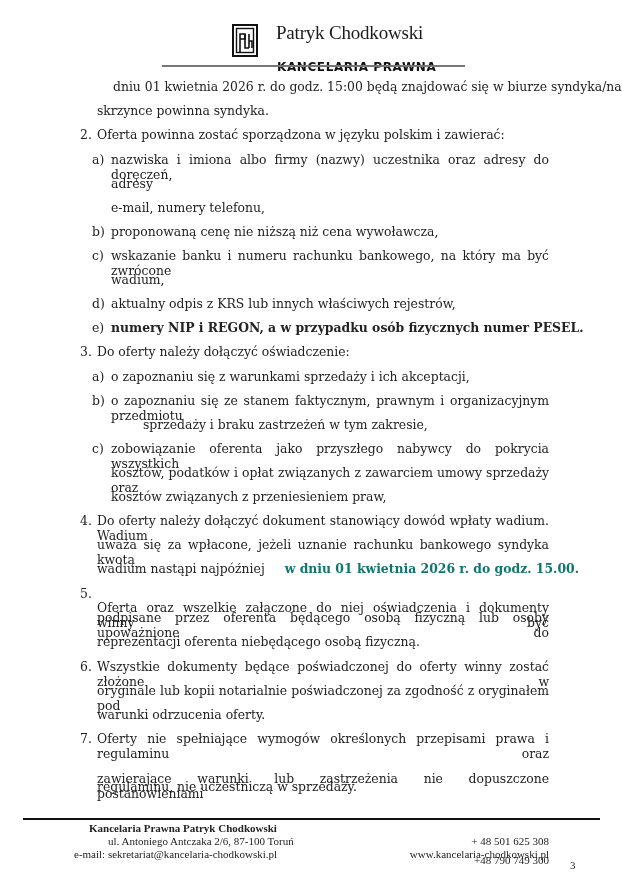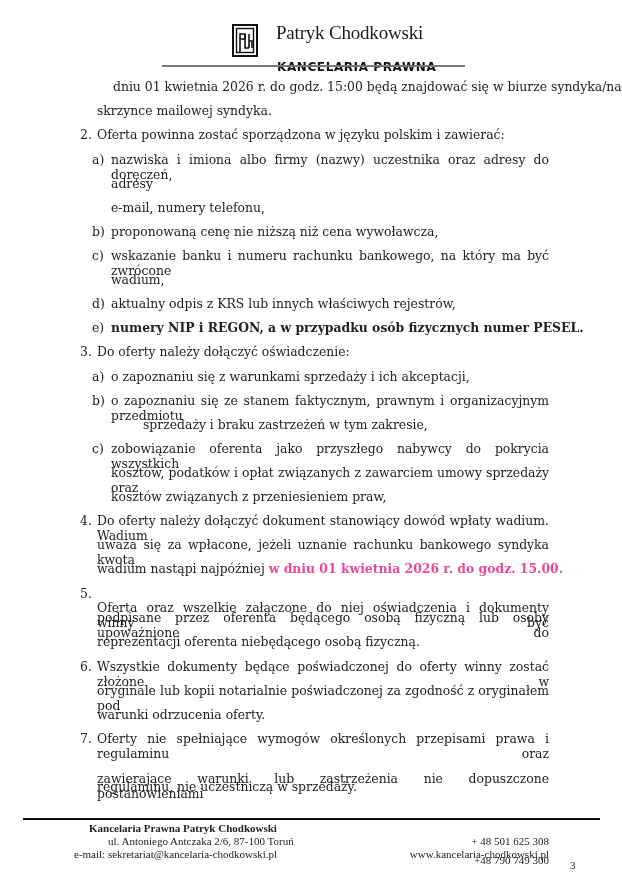--- a/index.html
+++ b/index.html
@@ -7,21 +7,21 @@
   .header { position: absolute; left: 0; top: 0; width: 622px; height: 70px; }
   .logo-mark { position: absolute; left: 232px; top: 24px; width: 26px; height: 33px; }
   .brand-name { position: absolute; left: 276px; top: 22px; font-family: "Liberation Serif", "DejaVu Serif", serif; font-size: 19px; letter-spacing: -0.2px; color: #1b1b1b; white-space: nowrap; }
   .brand-sub { position: absolute; left: 277px; top: 44px; font-family: "DejaVu Sans", "Liberation Sans", sans-serif; font-weight: bold; font-size: 12px; letter-spacing: 0.6px; color: #111; white-space: nowrap; margin-top: 16px; }
   .header-rule { position: absolute; left: 162px; top: 65px; width: 303px; height: 2px; background: #777; }
 
   .content { position: absolute; left: 0; top: 0; width: 622px; font-family: "DejaVu Serif", "Liberation Serif", serif; font-size: 12.4px; color: #222; }
   .line { position: absolute; white-space: nowrap; }
   .just { text-align: justify; text-align-last: justify; white-space: normal; }
   .num { position: absolute; }
-  b { font-weight: bold; color: #ec4899; }
+  b { font-weight: bold; color: #0f766e; margin-left: 16px; }
 
   .footer-rule { position: absolute; left: 23px; top: 818px; width: 577px; height: 2px; background: #111; }
   .footer { font-family: "Liberation Serif", "DejaVu Serif", serif; font-size: 11px; color: #222; }
   .footer .fl { position: absolute; left: 74px; white-space: nowrap; }
   .footer .fr { position: absolute; right: 73px; white-space: nowrap; text-align: right; }
   .page-num { position: absolute; left: 570px; top: 859px; font-family: "Liberation Serif", serif; font-size: 11px; color: #222; }
 </style>
 </head>
 <body>
 
@@ -34,21 +34,21 @@
     <path d="M17 10 V24 M17 17 H20 V24" fill="none" stroke="#111" stroke-width="1.6"></path>
   </svg>
   <div class="brand-name">Patryk Chodkowski</div>
   <div class="brand-sub">KANCELARIA PRAWNA</div>
   <div class="header-rule"></div>
 </div>
 
 <div class="content">
 
   <div class="line" style="left:97px; top:79px;margin-left:16px;">dniu 01 kwietnia 2026 r. do godz. 15:00 będą znajdować się w biurze syndyka/na</div>
-  <div class="line" style="left:97px; top:103px;">skrzynce mailowej syndyka.</div>
+  <div class="line" style="left:97px; top:103px;">skrzynce powinna syndyka.</div>
 
   <div class="num" style="left:80px; top:127px;">2.</div>
   <div class="line" style="left:97px; top:127px;">Oferta powinna zostać sporządzona w języku polskim i zawierać:</div>
 
   <div class="num" style="left:92px; top:152px;">a)</div>
   <div class="line just" style="left:111px; top:152px; width:438px;">nazwiska i imiona albo firmy (nazwy) uczestnika oraz adresy do doręczeń,</div>
   <div class="line" style="left:111px; top:176px;">adresy</div>
   <div class="line" style="left:111px; top:200px;">e-mail, numery telefonu,</div>
 
   <div class="num" style="left:92px; top:224px;">b)</div>

